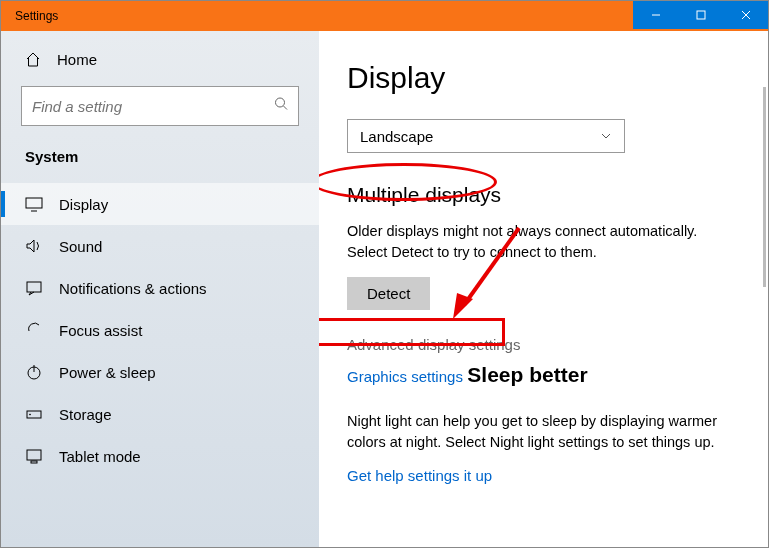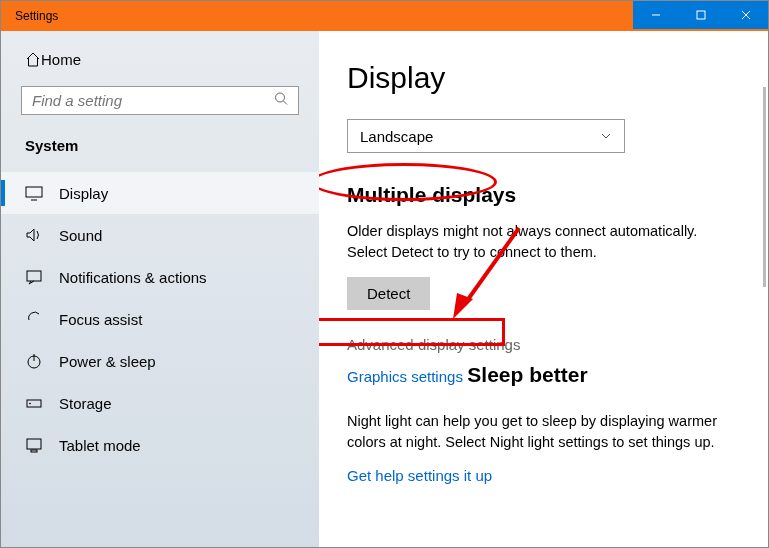--- a/index.html
+++ b/index.html
@@ -4,35 +4,35 @@
 <style>
 * { box-sizing: border-box; margin: 0; padding: 0; font-family: "Segoe UI", sans-serif; }
 body { width: 769px; height: 548px; overflow: hidden; background: #fff; border: 1px solid #888; position: relative; }
 .titlebar { height: 30px; display: flex; align-items: center; position: relative; background: #f97316; }
 .titlebar-title { font-size: 12px; padding-left: 14px; color: #000; }
 .win-controls { position: absolute; right: 0; top: 0; display: flex; height: 28px; }
 .win-btn { width: 45px; height: 28px; display: flex; align-items: center; justify-content: center; background: #0078d7; }
 .win-btn svg { stroke: #fff; fill: none; }
 .body-row { display: flex; height: calc(100% - 30px); }
 .sidebar { width: 318px; background: linear-gradient(to bottom, #e8ecf0, #d4dde6); padding-top: 20px; position: relative; }
-.home-row { display: flex; align-items: center; padding: 0 24px 18px 24px; }
+.home-row { display: flex; align-items: center; gap: 16px; padding: 0 24px 18px 24px; }
 .home-row .icon { width: 16px; height: 16px; }
 .home-row span { font-size: 15px; color: #000; }
 .search-wrap { margin: 0 20px 22px 20px; position: relative; }
-.search-input { width: 100%; height: 29px; border: 1px solid #999; background: #fff; padding: 0 34px 0 10px; font-size: 15px; font-style: italic; color: #666; outline: none; }
+.search-input { width: 100%; height: 40px; border: 1px solid #999; background: #fff; padding: 0 34px 0 10px; font-size: 15px; font-style: italic; color: #666; outline: none; }
 .search-icon { position: absolute; right: 10px; top: 50%; transform: translateY(-50%); }
 .cat-title { font-weight: 600; font-size: 15px; padding: 0 24px 18px 24px; }
 .nav-item { display: flex; align-items: center; gap: 16px; padding: 12px 24px; font-size: 15px; color: #000; cursor: default; position: relative; }
 .nav-item.active { background: rgba(255,255,255,0.55); }
 .nav-item.active::before { content: ""; position: absolute; left: 0; top: 8px; bottom: 8px; width: 4px; background: #0078d7; }
 .nav-item .icon { width: 18px; height: 18px; display: flex; align-items: center; justify-content: center; }
 .main { flex: 1; background: #fff; padding: 30px 28px 0 28px; overflow: hidden; position: relative; }
 .page-title { font-size: 30px; font-weight: 400; margin-bottom: 24px; }
 .dropdown { width: 278px; height: 34px; border: 1px solid #999; display: flex; align-items: center; justify-content: space-between; padding: 0 12px; font-size: 15px; margin-bottom: 30px; }
-.section-h { font-size: 21px; font-weight: 700; margin-bottom: 14px; display: inline-block; }
+.section-h { font-size: 21px; font-weight: 400; margin-bottom: 14px; display: inline-block; }
 .section-p { font-size: 14.5px; color: #000; line-height: 1.45; margin-bottom: 14px; max-width: 400px; }
 .btn { background: #ccc; border: none; padding: 8px 20px; font-size: 15px; margin-bottom: 26px; }
 .link-gray { font-size: 15px; color: #666; display: inline-block; margin-bottom: 10px; }
 .link-blue { font-size: 15px; color: #0066cc; display: inline-block; margin-bottom: 26px; }
 .annot-ellipse { position: absolute; border: 3px solid #e70000; border-radius: 50%; pointer-events: none; }
 .annot-rect { position: absolute; border: 3px solid #e70000; pointer-events: none; }
 .annot-arrow { position: absolute; pointer-events: none; }
 .scrollbar { position: absolute; right: 2px; top: 56px; width: 3px; height: 200px; background: #bbb; }
 </style>
 </head>

